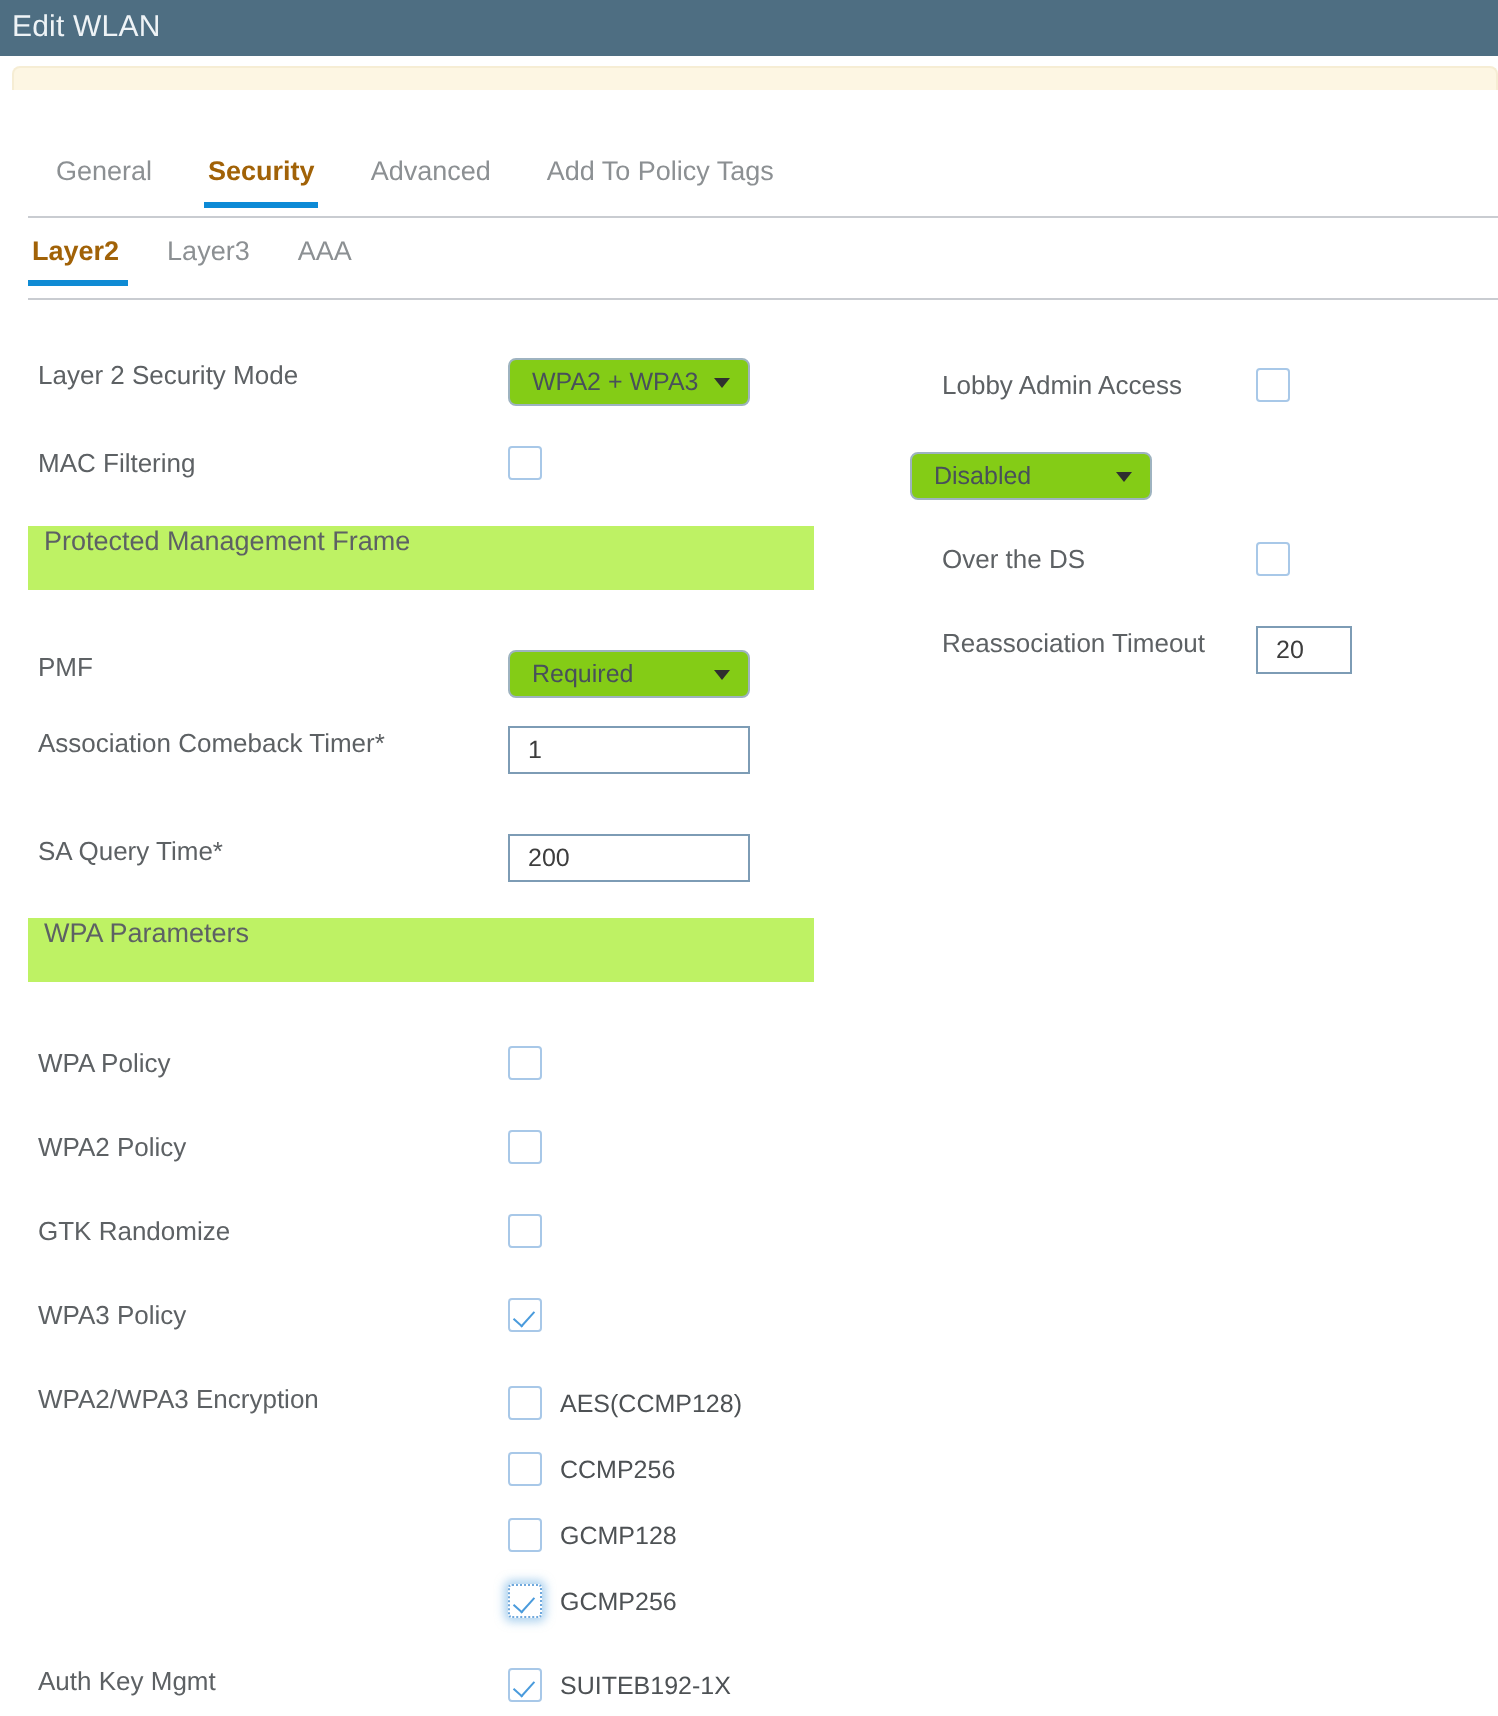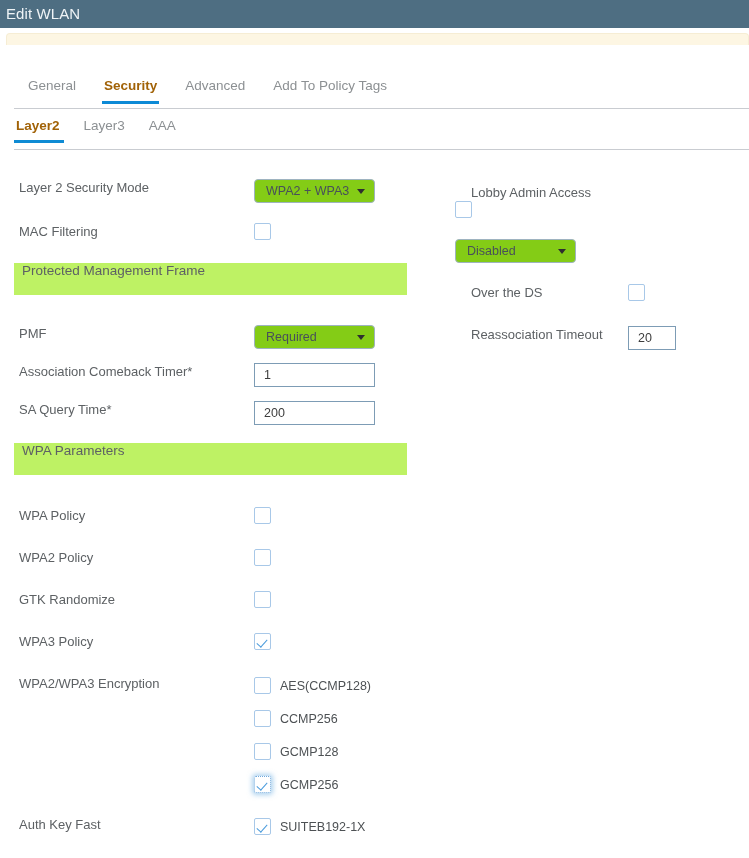--- a/index.html
+++ b/index.html
@@ -309,21 +309,21 @@
     </div>
   </div>
 
   <div class="row" style="margin-top:14px;">
     <div class="row-label">Association Comeback Timer*</div>
     <div class="textbox tb-acbt">
       <span>1</span>
     </div>
   </div>
 
-  <div class="row" style="margin-top:14px;">
+  <div class="row" style="margin-top:30px;">
     <div class="row-label">SA Query Time*</div>
     <div class="textbox tb-saq">
       <span>200</span>
     </div>
   </div>
 
   <div class="band" style="margin-top:18px;">
     <span>WPA Parameters</span>
   </div>
 
@@ -363,34 +363,34 @@
         <span class="opt-label">GCMP128</span>
       </div>
       <div class="opt">
         <div class="cbox checked focused"></div>
         <span class="opt-label">GCMP256</span>
       </div>
     </div>
   </div>
 
   <div class="row" style="margin-top:21px;">
-    <div class="row-label">Auth Key Fast</div>
+    <div class="row-label">Auth Key Mgmt</div>
     <div>
       <div class="opt">
         <div class="cbox checked"></div>
         <span class="opt-label">SUITEB192-1X</span>
       </div>
     </div>
   </div>
 
 </div>
 
 <div class="col-right">
 
-  <div class="row" style="margin-top:14px;flex-direction:column;">
+  <div class="row" style="margin-top:14px;">
     <div class="row-label">Lobby Admin Access</div>
     <div class="cbox"></div>
   </div>
 
   <div class="row" style="margin-top:21px;">
     <div class="select select-ft">
       <span>Disabled</span>
       <span class="caret"></span>
     </div>
   </div>

